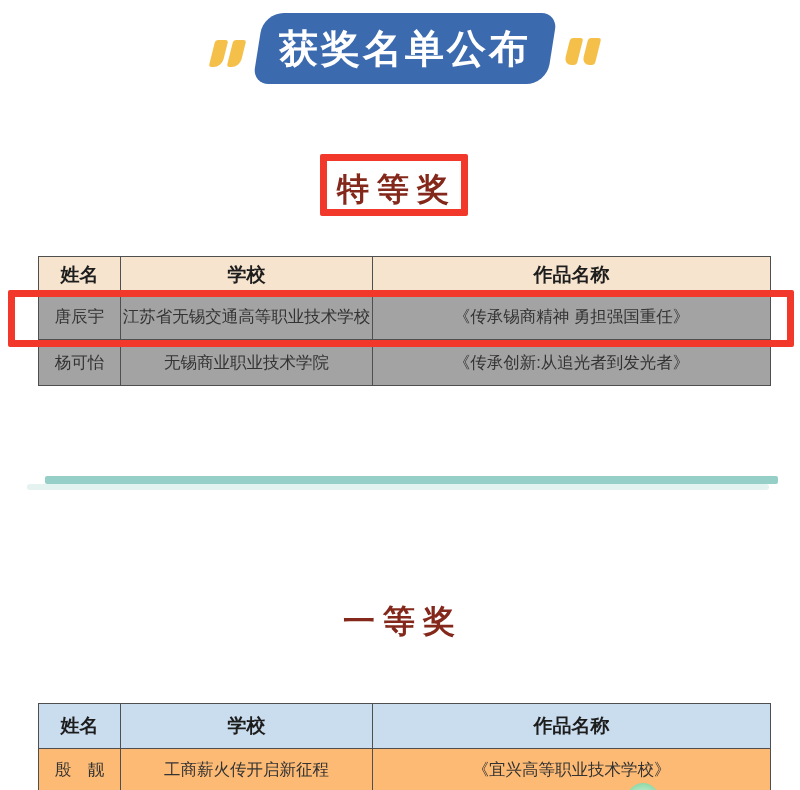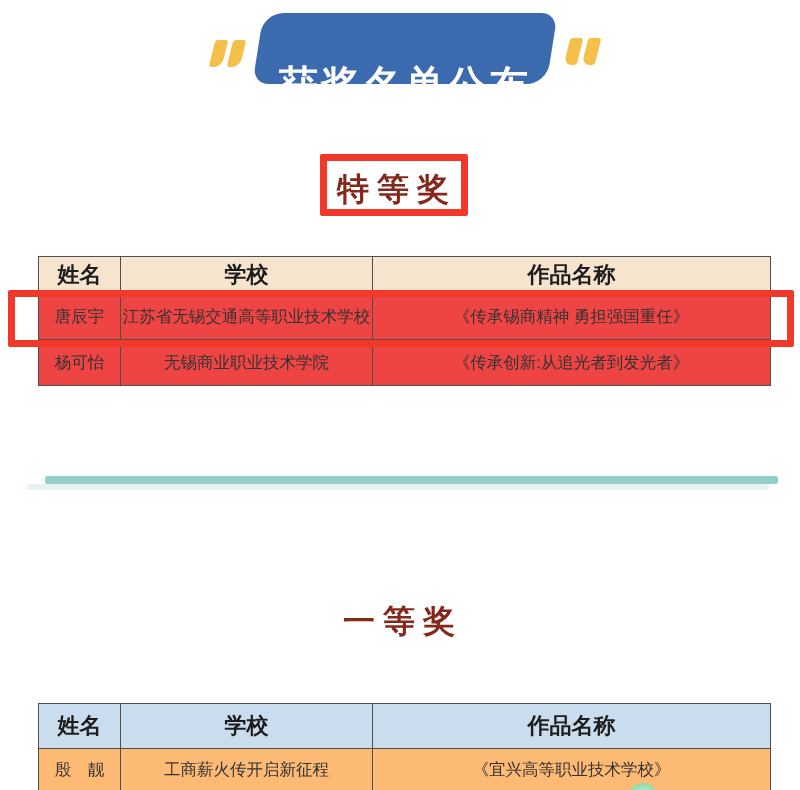--- a/index.html
+++ b/index.html
@@ -15,21 +15,20 @@
     position:absolute;left:258px;top:13px;width:294px;height:71px;
     background:#3B6BAE;
     border-radius:20px 16px 20px 16px;
     transform:skewX(-9deg);
   }
   .banner-title{
     position:absolute;left:258px;top:13px;width:294px;height:71px;
     display:flex;align-items:center;justify-content:center;
     color:#ffffff;font-size:39px;font-weight:bold;letter-spacing:3px;
     white-space:nowrap;
-    margin-top:36px;
   }
   .quote{position:absolute;display:flex;gap:5px;}
   .quote-left{left:212px;top:40px;}
   .quote-right{left:567px;top:38px;}
   .quote .tick{
     width:13px;height:27px;background:#F5C04A;
     transform:skewX(-14deg);
     border-radius:3px 3px 8px 3px;
   }
   .quote-right .tick{border-radius:3px 3px 3px 8px;}
@@ -53,27 +52,27 @@
     position:absolute;border-collapse:collapse;table-layout:fixed;
     left:38px;width:732px;
   }
   .table-special{top:256px;}
   .table-first{top:703px;}
   th,td{
     border:1.5px solid #4f4f4f;
     text-align:center;vertical-align:middle;
     overflow:hidden;white-space:nowrap;
   }
-  th{font-size:22px;font-weight:bold;color:#1d1d1d;}
+  th{font-size:19px;font-weight:bold;color:#1d1d1d;}
   td{font-size:16.5px;color:#333333;}
   .col-name{width:82px;}
   .col-school{width:252px;}
   .col-work{width:398px;}
   .table-special th{height:34px;background:#F7E4CE;}
-  .table-special td{height:43px;background:#ef4444;margin-left:32px;}
+  .table-special td{height:43px;background:#a3a3a3;margin-left:32px;}
   .table-first th{height:42px;background:#CADDEF;}
   .table-first td{height:40px;background:#fdba74;}
   
   .divider-main{
     position:absolute;left:45px;top:476px;width:733px;height:8px;
     background:#95CFC8;border-radius:2px;
   }
   .divider-shadow{
     position:absolute;left:27px;top:484px;width:742px;height:6px;
     background:#E4F2F0;border-radius:3px;

